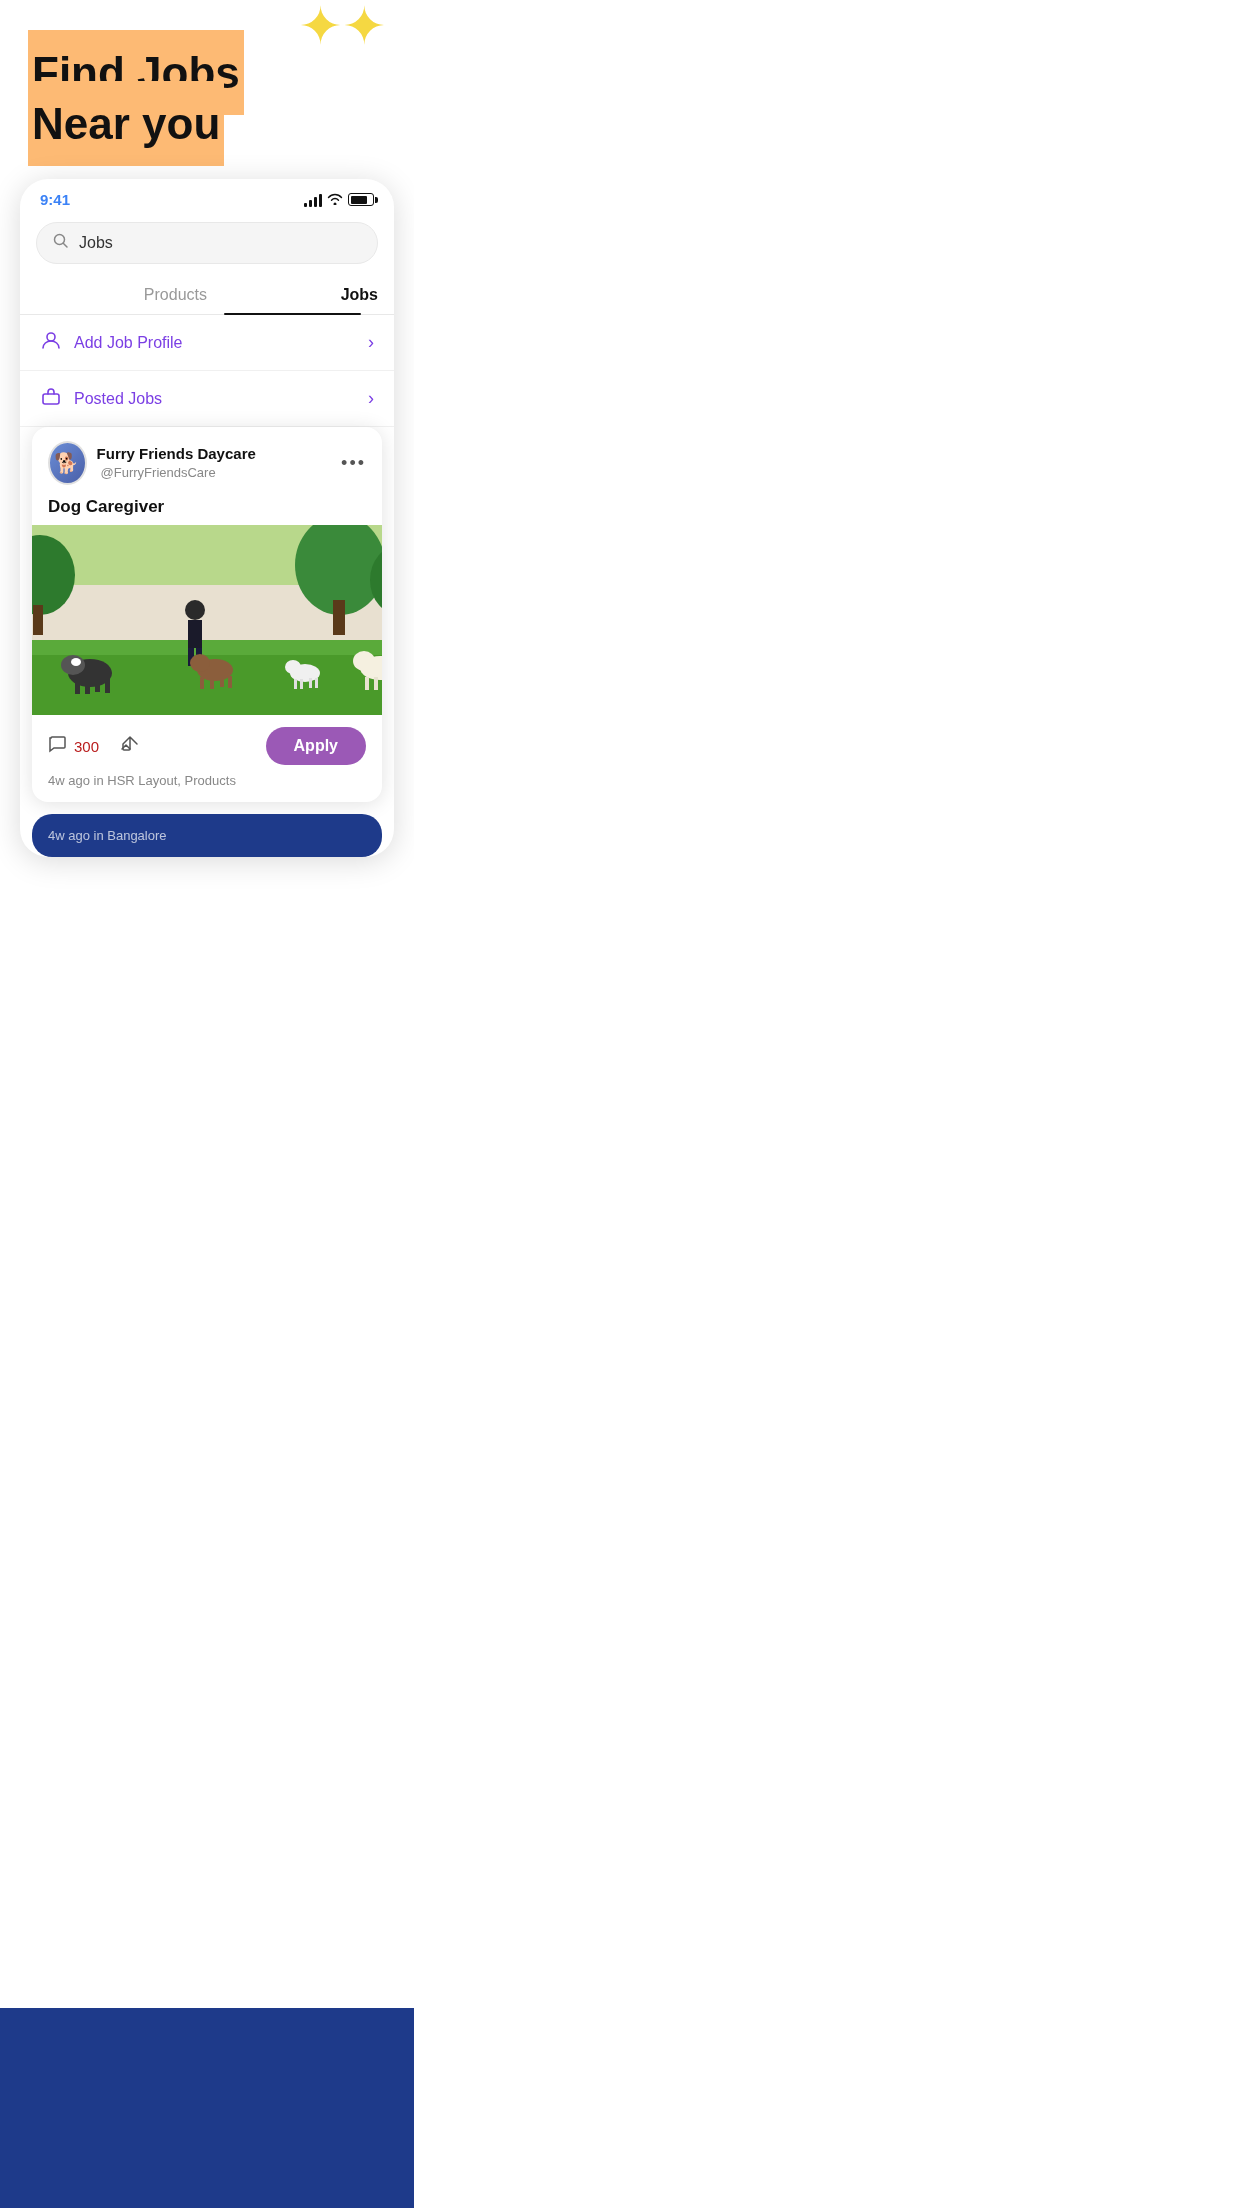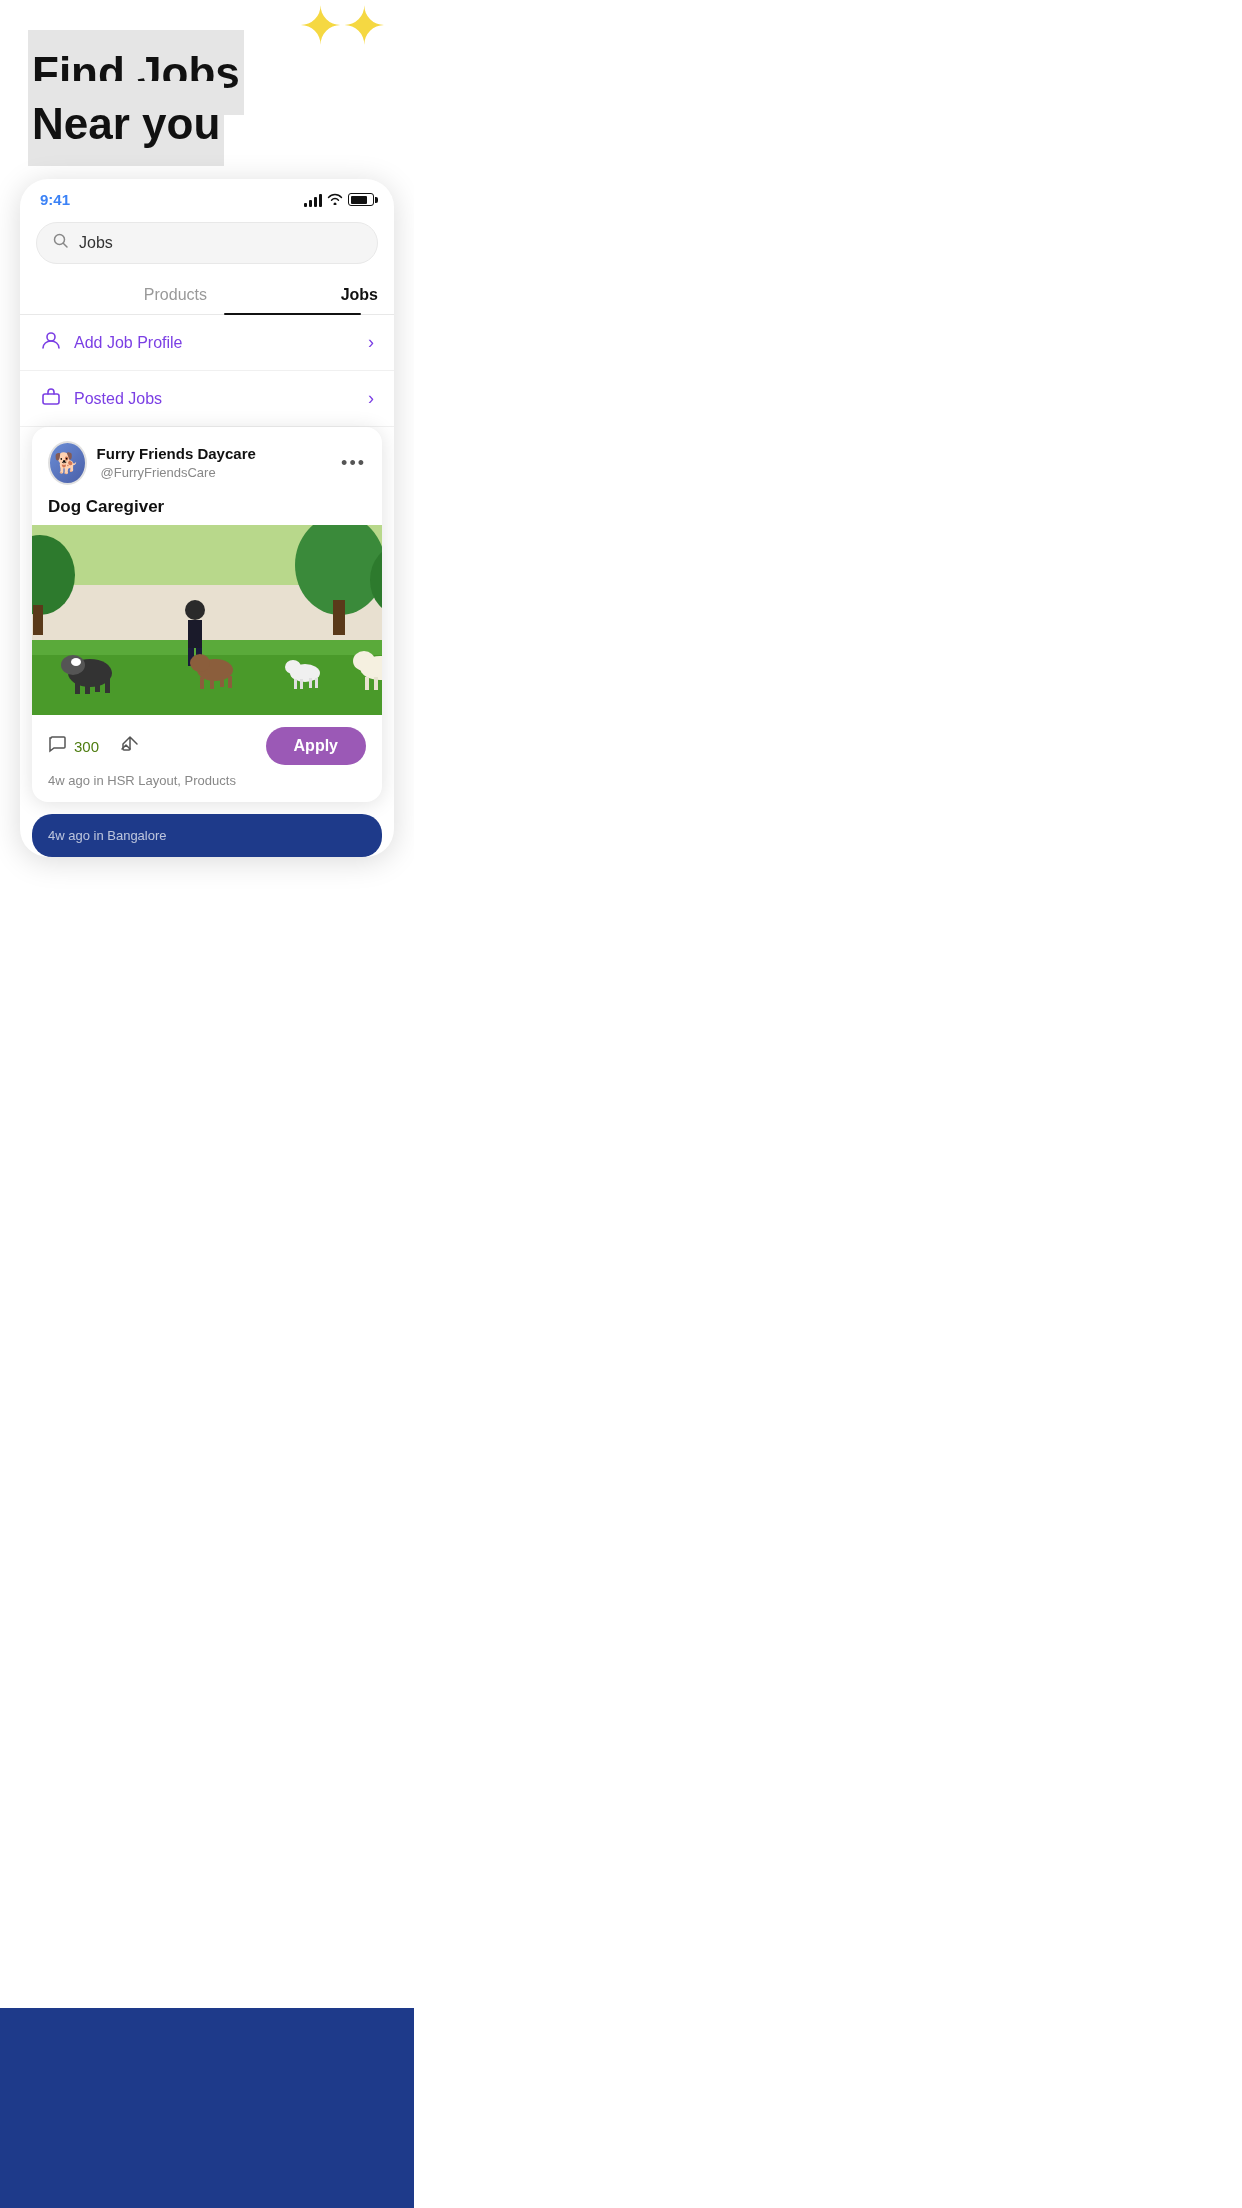--- a/index.html
+++ b/index.html
@@ -22,21 +22,21 @@
 
     .hero-title {
       font-size: 44px;
       font-weight: 900;
       line-height: 1.15;
       color: #111111;
       position: relative;
     }
 
     .highlight {
-      background: #e5e5e5;
+      background: #fdba74;
       padding: 18px 4px;
       margin-top: 31px;
     }
 
     .sparkle-icon {
       position: absolute;
       top: 0;
       right: 28px;
       font-size: 52px;
       color: #F5D842;
@@ -315,21 +315,21 @@
       gap: 6px;
     }
 
     .action-icon {
       color: #555;
       font-size: 18px;
     }
 
     .action-count {
       font-size: 15px;
-      color: #4d7c0f;
+      color: #b91c1c;
     }
 
     .apply-button {
       background: #9B59B6;
       color: #fff;
       border: none;
       border-radius: 25px;
       padding: 10px 28px;
       font-size: 16px;
       font-weight: 600;

